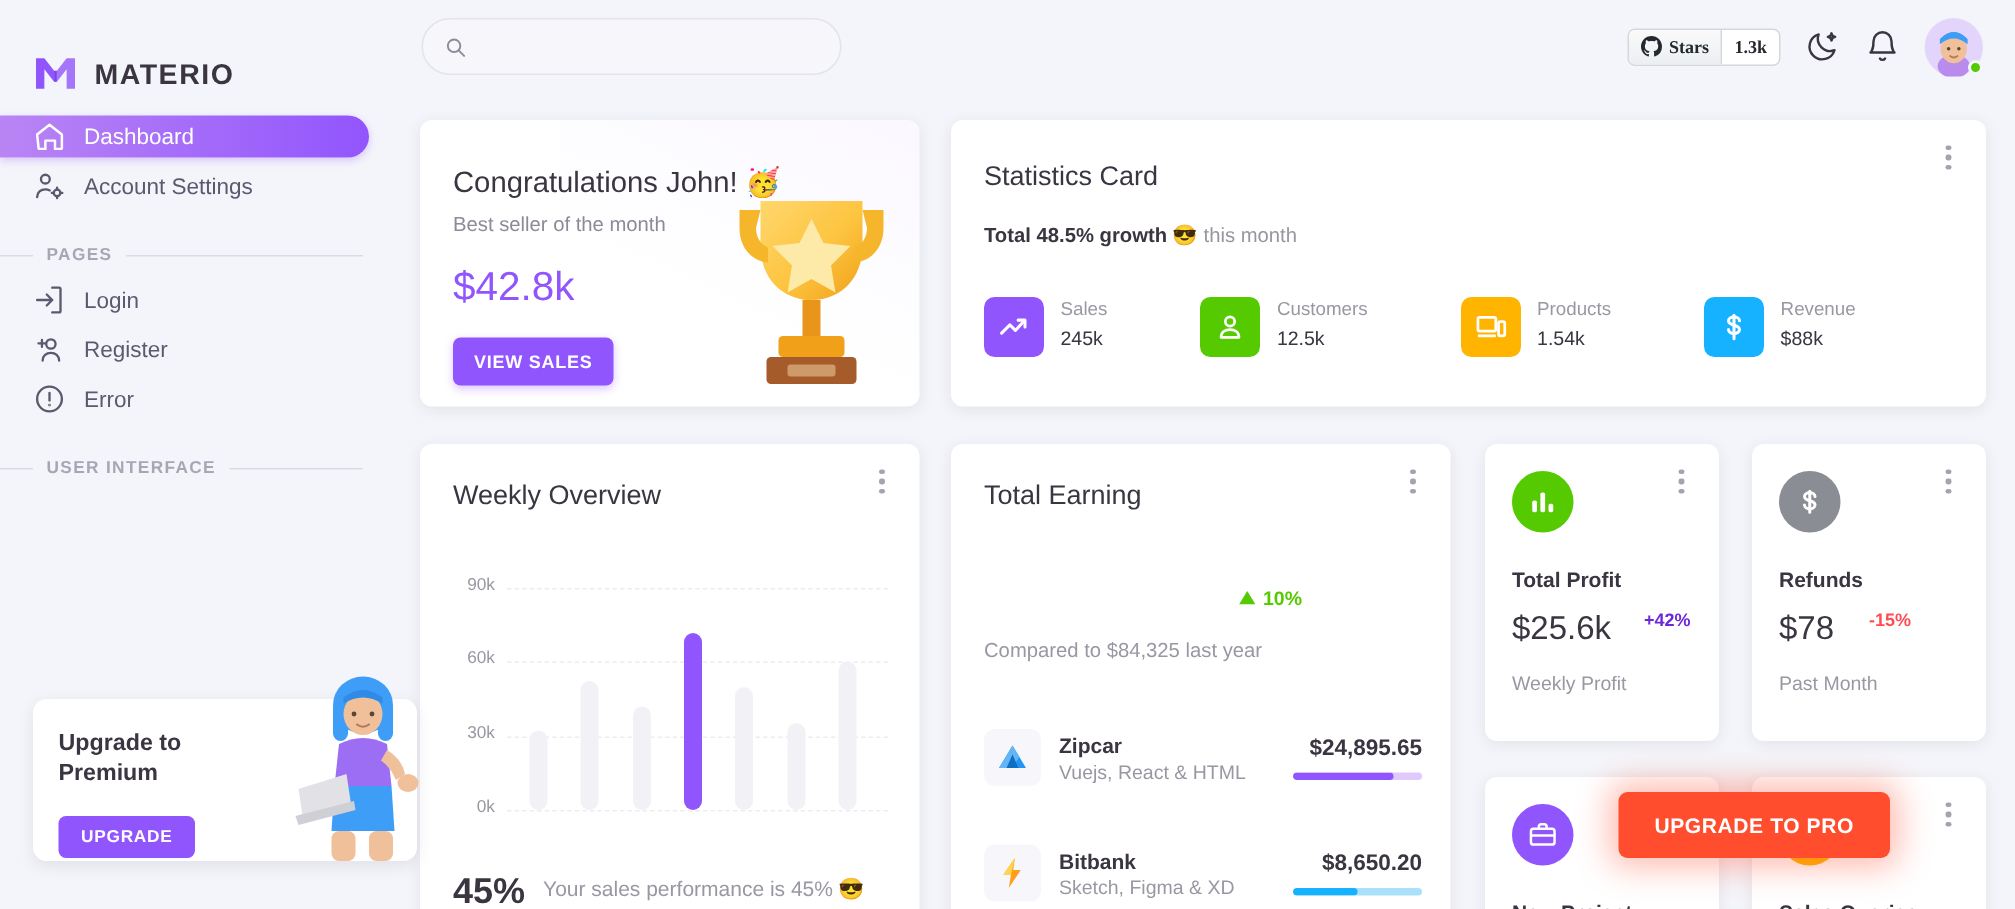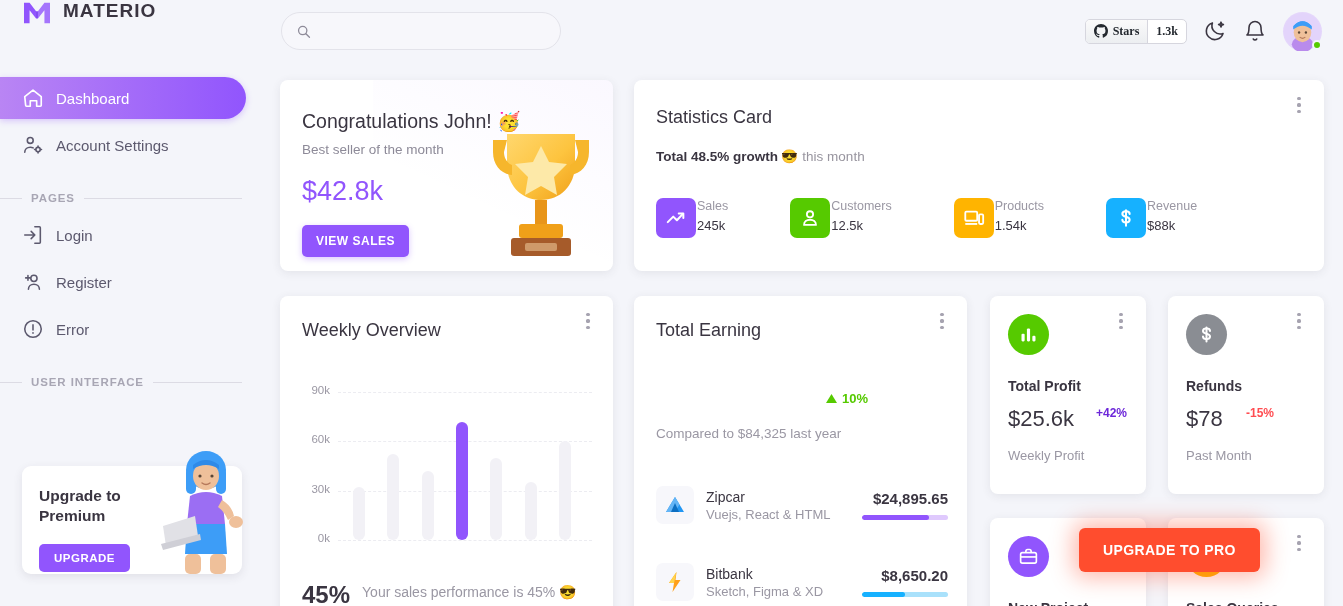--- a/index.html
+++ b/index.html
@@ -13,32 +13,32 @@
   body { position: relative; }
 
   
   #sidebar {
     position: absolute; left: 0; top: 0;
     width: 260px; height: 606px;
     background: #f4f5fa;
     z-index: 30;
   }
   .brand {
-    display: flex; align-items: flex-start; gap: 11px;
+    display: flex; align-items: flex-end; gap: 11px;
     height: 62px; padding-left: 22px;
   }
   .brand-logo { width: 30px; height: 26px; flex: none; }
   .brand-name {
     font-size: 19px; font-weight: 700; letter-spacing: 1px;
     color: #3a3541;
   }
   .nav { margin-top: 15px; }
   .nav-item {
     display: flex; align-items: center; gap: 12px;
-    height: 42px; margin: 5px 14px 5px 0;
+    height: 28px; margin: 5px 14px 5px 0;
     padding-left: 22px;
     border-radius: 0 24px 24px 0;
     font-size: 15px; color: #5c596e;
     cursor: pointer;
   }
   .nav-item .ico { width: 22px; height: 22px; flex: none; display:block; }
   .nav-item.active {
     background: linear-gradient(90deg, #b985f4 0%, #9155fd 100%);
     color: #fff;
     box-shadow: 0 2px 6px rgba(145,85,253,.30);
@@ -49,21 +49,21 @@
     margin: 26px 18px 10px 0; padding-left: 0;
     font-size: 11.5px; letter-spacing: .9px; color: #a8a6b4; font-weight: bold;
   }
   .section-label .dashl { height:1px; background:#dcdbe4; }
   .section-label .dashl.pre { width: 22px; flex: none; }
   .section-label .dashl.post { flex: 1 1 auto; }
 
   
   #premium-card {
     position: absolute; left: 22px; top: 466px;
-    width: 220px; height: 108px;
+    width: 256px; height: 108px;
     background: #fff; border-radius: 9px;
     box-shadow: 0 3px 10px rgba(58,53,65,.10);
     z-index: 40;
   }
   #premium-card .ptxt {
     position: absolute; left: 17px; top: 20px;
     font-size: 15.5px; font-weight: 700; line-height: 20px;
     color: #3a3541; width: 105px;
   }
   #premium-card .pbtn {
@@ -156,21 +156,21 @@
   }
   #congrats .trophy { position: absolute; right: 12px; top: 44px; width: 120px; height: 140px; }
 
   
   #stats { left: 634px; top: 80px; width: 690px; height: 191px; }
   #stats .card-title { position: absolute; left: 22px; top: 27px; }
   #stats .growth { position: absolute; left: 22px; top: 68px; font-size: 13.5px; }
   #stats .growth b { font-weight: 700; color: #3a3541; }
   #stats .growth span.mut { color: #98959f; }
   #stats .grid { position: absolute; left: 22px; top: 118px; display: flex; gap: 62px; }
-  .stat { display: flex; align-items: center; gap: 1px; }
+  .stat { display: flex; align-items: center; gap: 11px; }
   .stat .sq { width: 40px; height: 40px; border-radius: 7px; display: flex; align-items: center; justify-content: center; flex: none; }
   .stat .lbl { font-size: 12.5px; color: #9a97a3; line-height: 15px; }
   .stat .val { font-size: 13px; font-weight: 500; color: #3a3541; line-height: 24px; }
 
   
   #weekly { left: 280px; top: 296px; width: 333px; height: 340px; overflow: hidden; }
   #weekly .card-title { position: absolute; left: 22px; top: 24px; }
   #chartarea { position: absolute; left: 22px; top: 84px; width: 290px; height: 180px; }
   .ytick { position: absolute; font-size: 11.5px; color: #9a97a3; text-align: right; width: 32px; left: -4px; }
   .gridline { position: absolute; left: 36px; right: 0; height: 0; border-top: 1.5px dashed #ececf1; }
@@ -181,21 +181,21 @@
   #weekly .perf .ptxt { font-size: 14px; color: #9a97a3; line-height: 22px; width: 215px; }
 
   
   #earning { left: 634px; top: 296px; width: 333px; height: 340px; overflow: hidden; }
   #earning .card-title { position: absolute; left: 22px; top: 24px; }
   #earning .big { position: absolute; left: 20px; top: 76px; font-size: 42px; font-weight: 600; letter-spacing: -1px; }
   #earning .trend { position: absolute; left: 192px; top: 95px; display:flex; align-items:center; gap:5px; font-size: 13px; font-weight: 700; color: #56ca00; }
   #earning .cmp { position: absolute; left: 22px; top: 130px; font-size: 13.5px; color: #9a97a3; }
   .erow { position: absolute; left: 22px; width: 292px; display: flex; align-items: center; }
   .erow .eico { width: 38px; height: 38px; border-radius: 7px; background: #f7f7fb; display: flex; align-items: center; justify-content: center; flex: none; }
-  .erow .ename { font-size: 14px; font-weight: 400; color: #3a3541; }
+  .erow .ename { font-size: 14px; font-weight: 700; color: #3a3541; }
   .erow .edesc { font-size: 13px; color: #9a97a3; margin-top: 2px; }
   .erow .right { margin-left: auto; text-align: right; }
   .erow .eamt { font-size: 15px; font-weight: 600; color: #3a3541; }
   .erow .pbar { width: 86px; height: 5px; border-radius: 3px; margin-top: 8px; overflow: hidden; }
   .erow .pbar i { display: block; height: 100%; border-radius: 3px; }
 
   
   .mini { width: 156px; height: 198px; }
   #profit { left: 990px; top: 296px; }
   #refunds { left: 1168px; top: 296px; }

